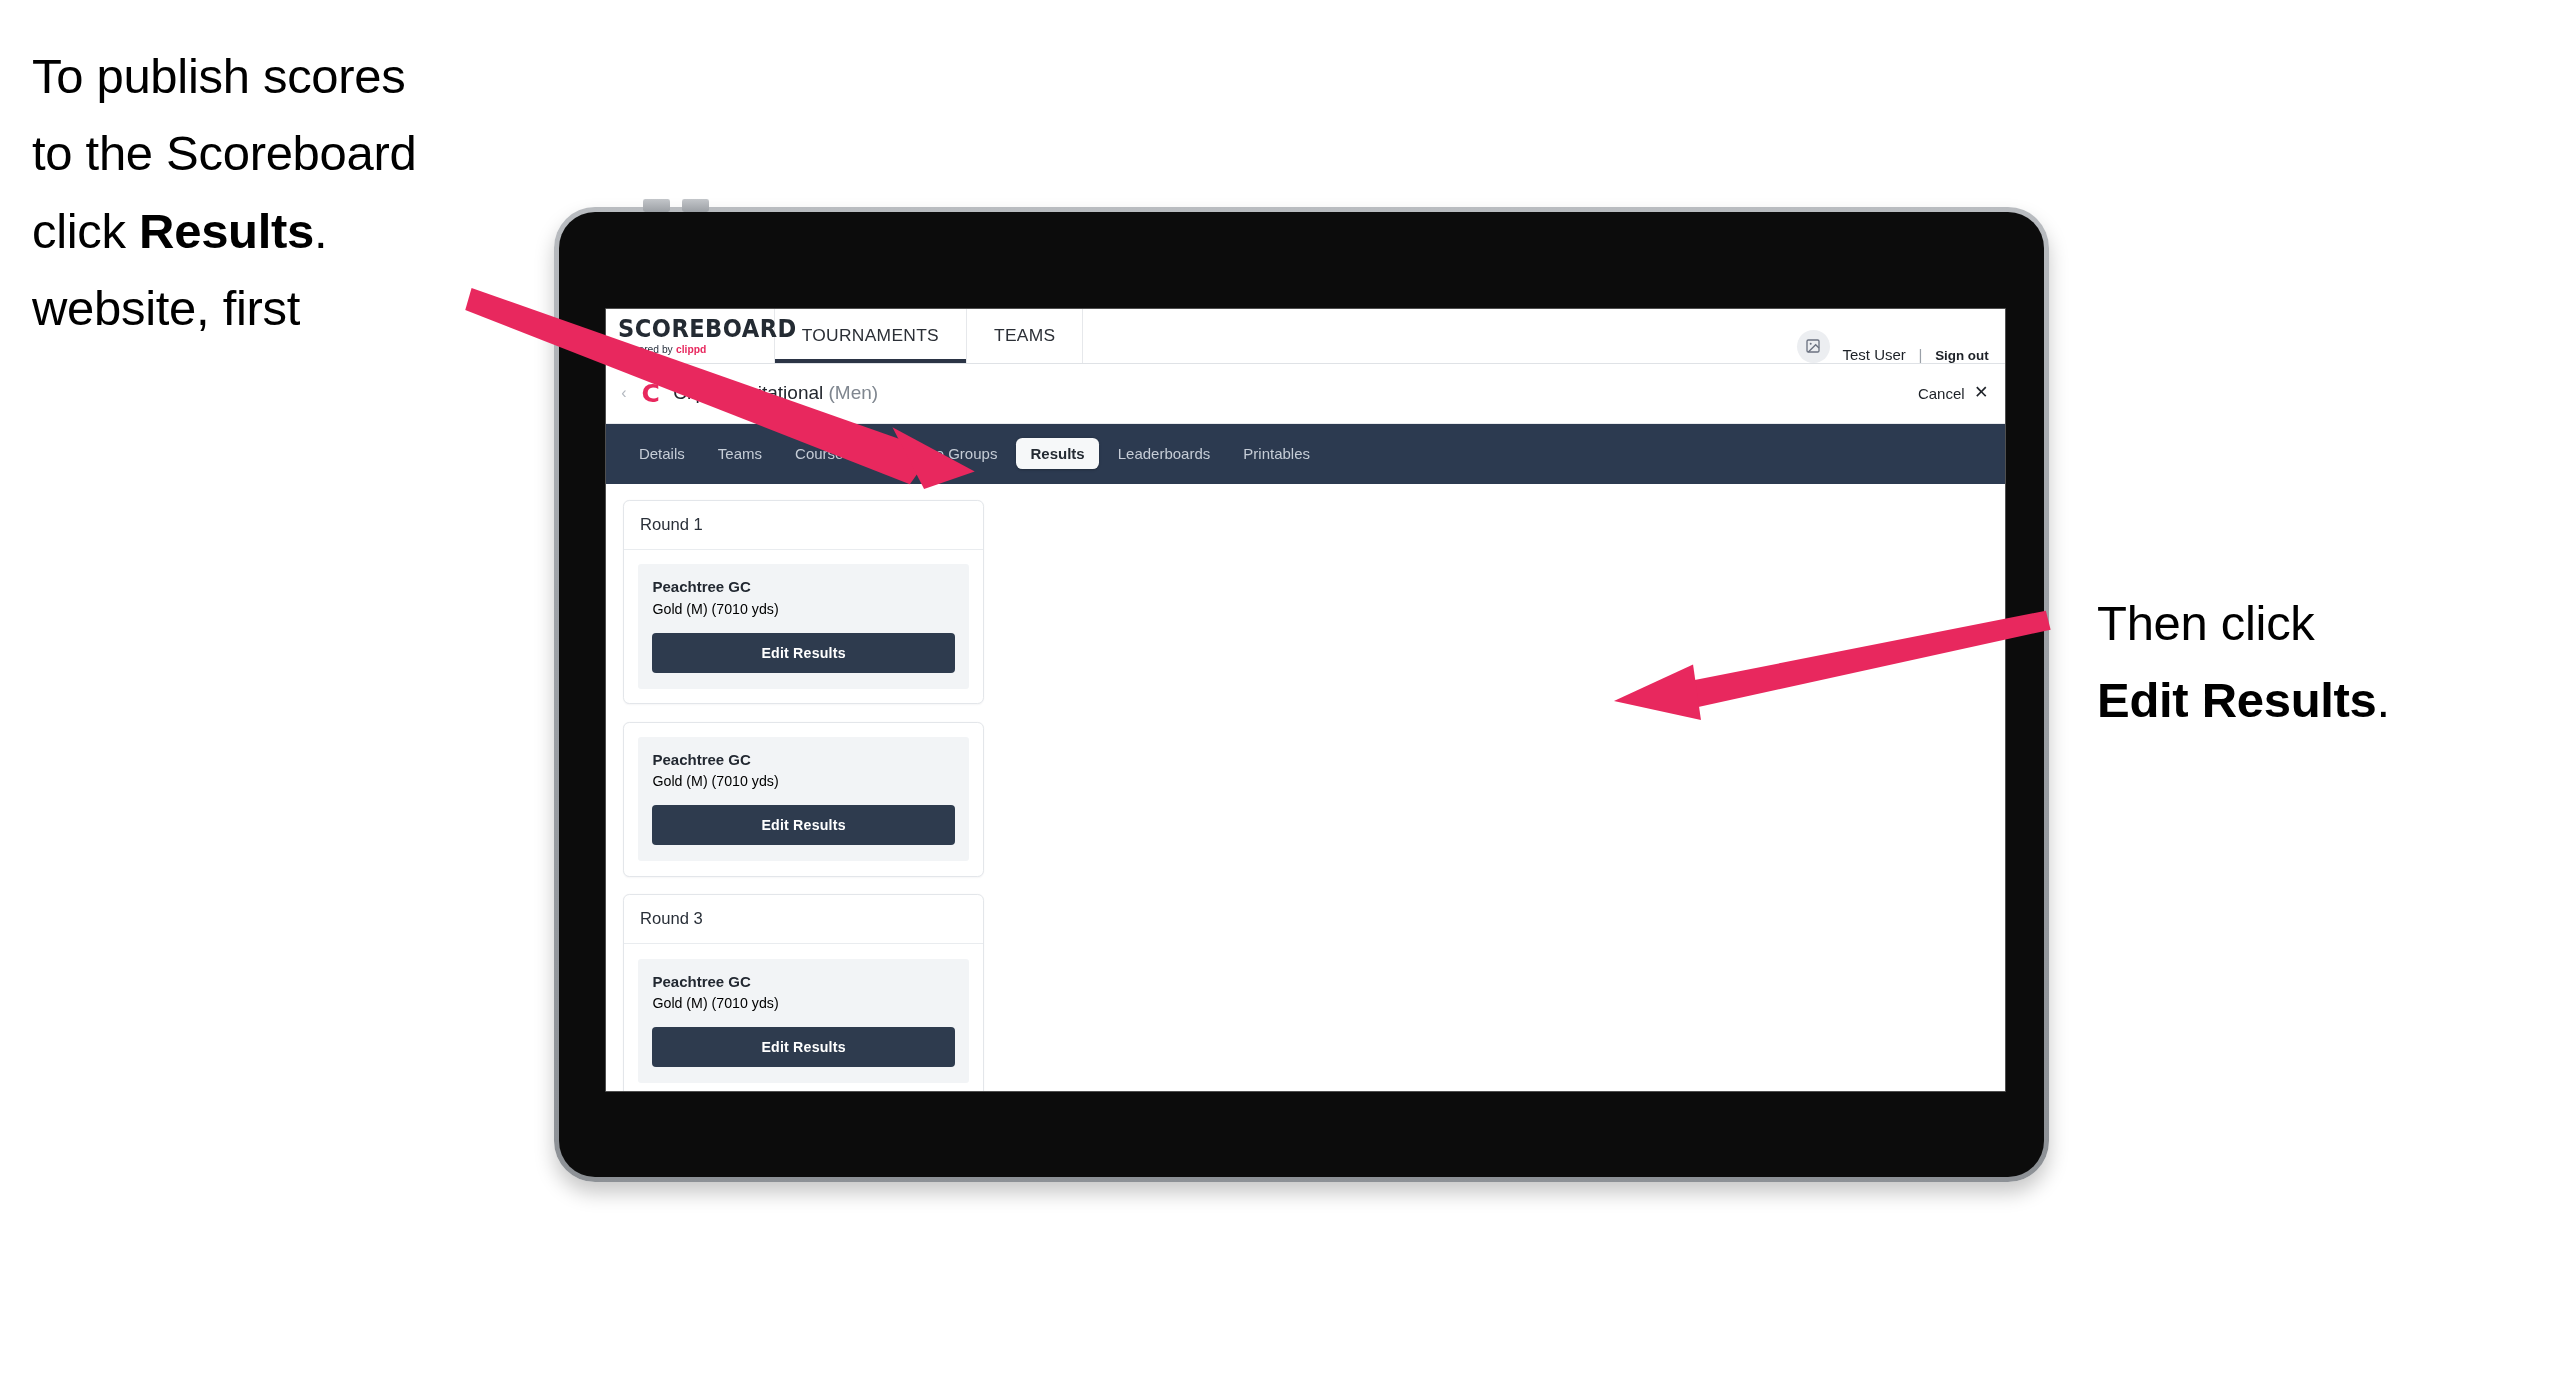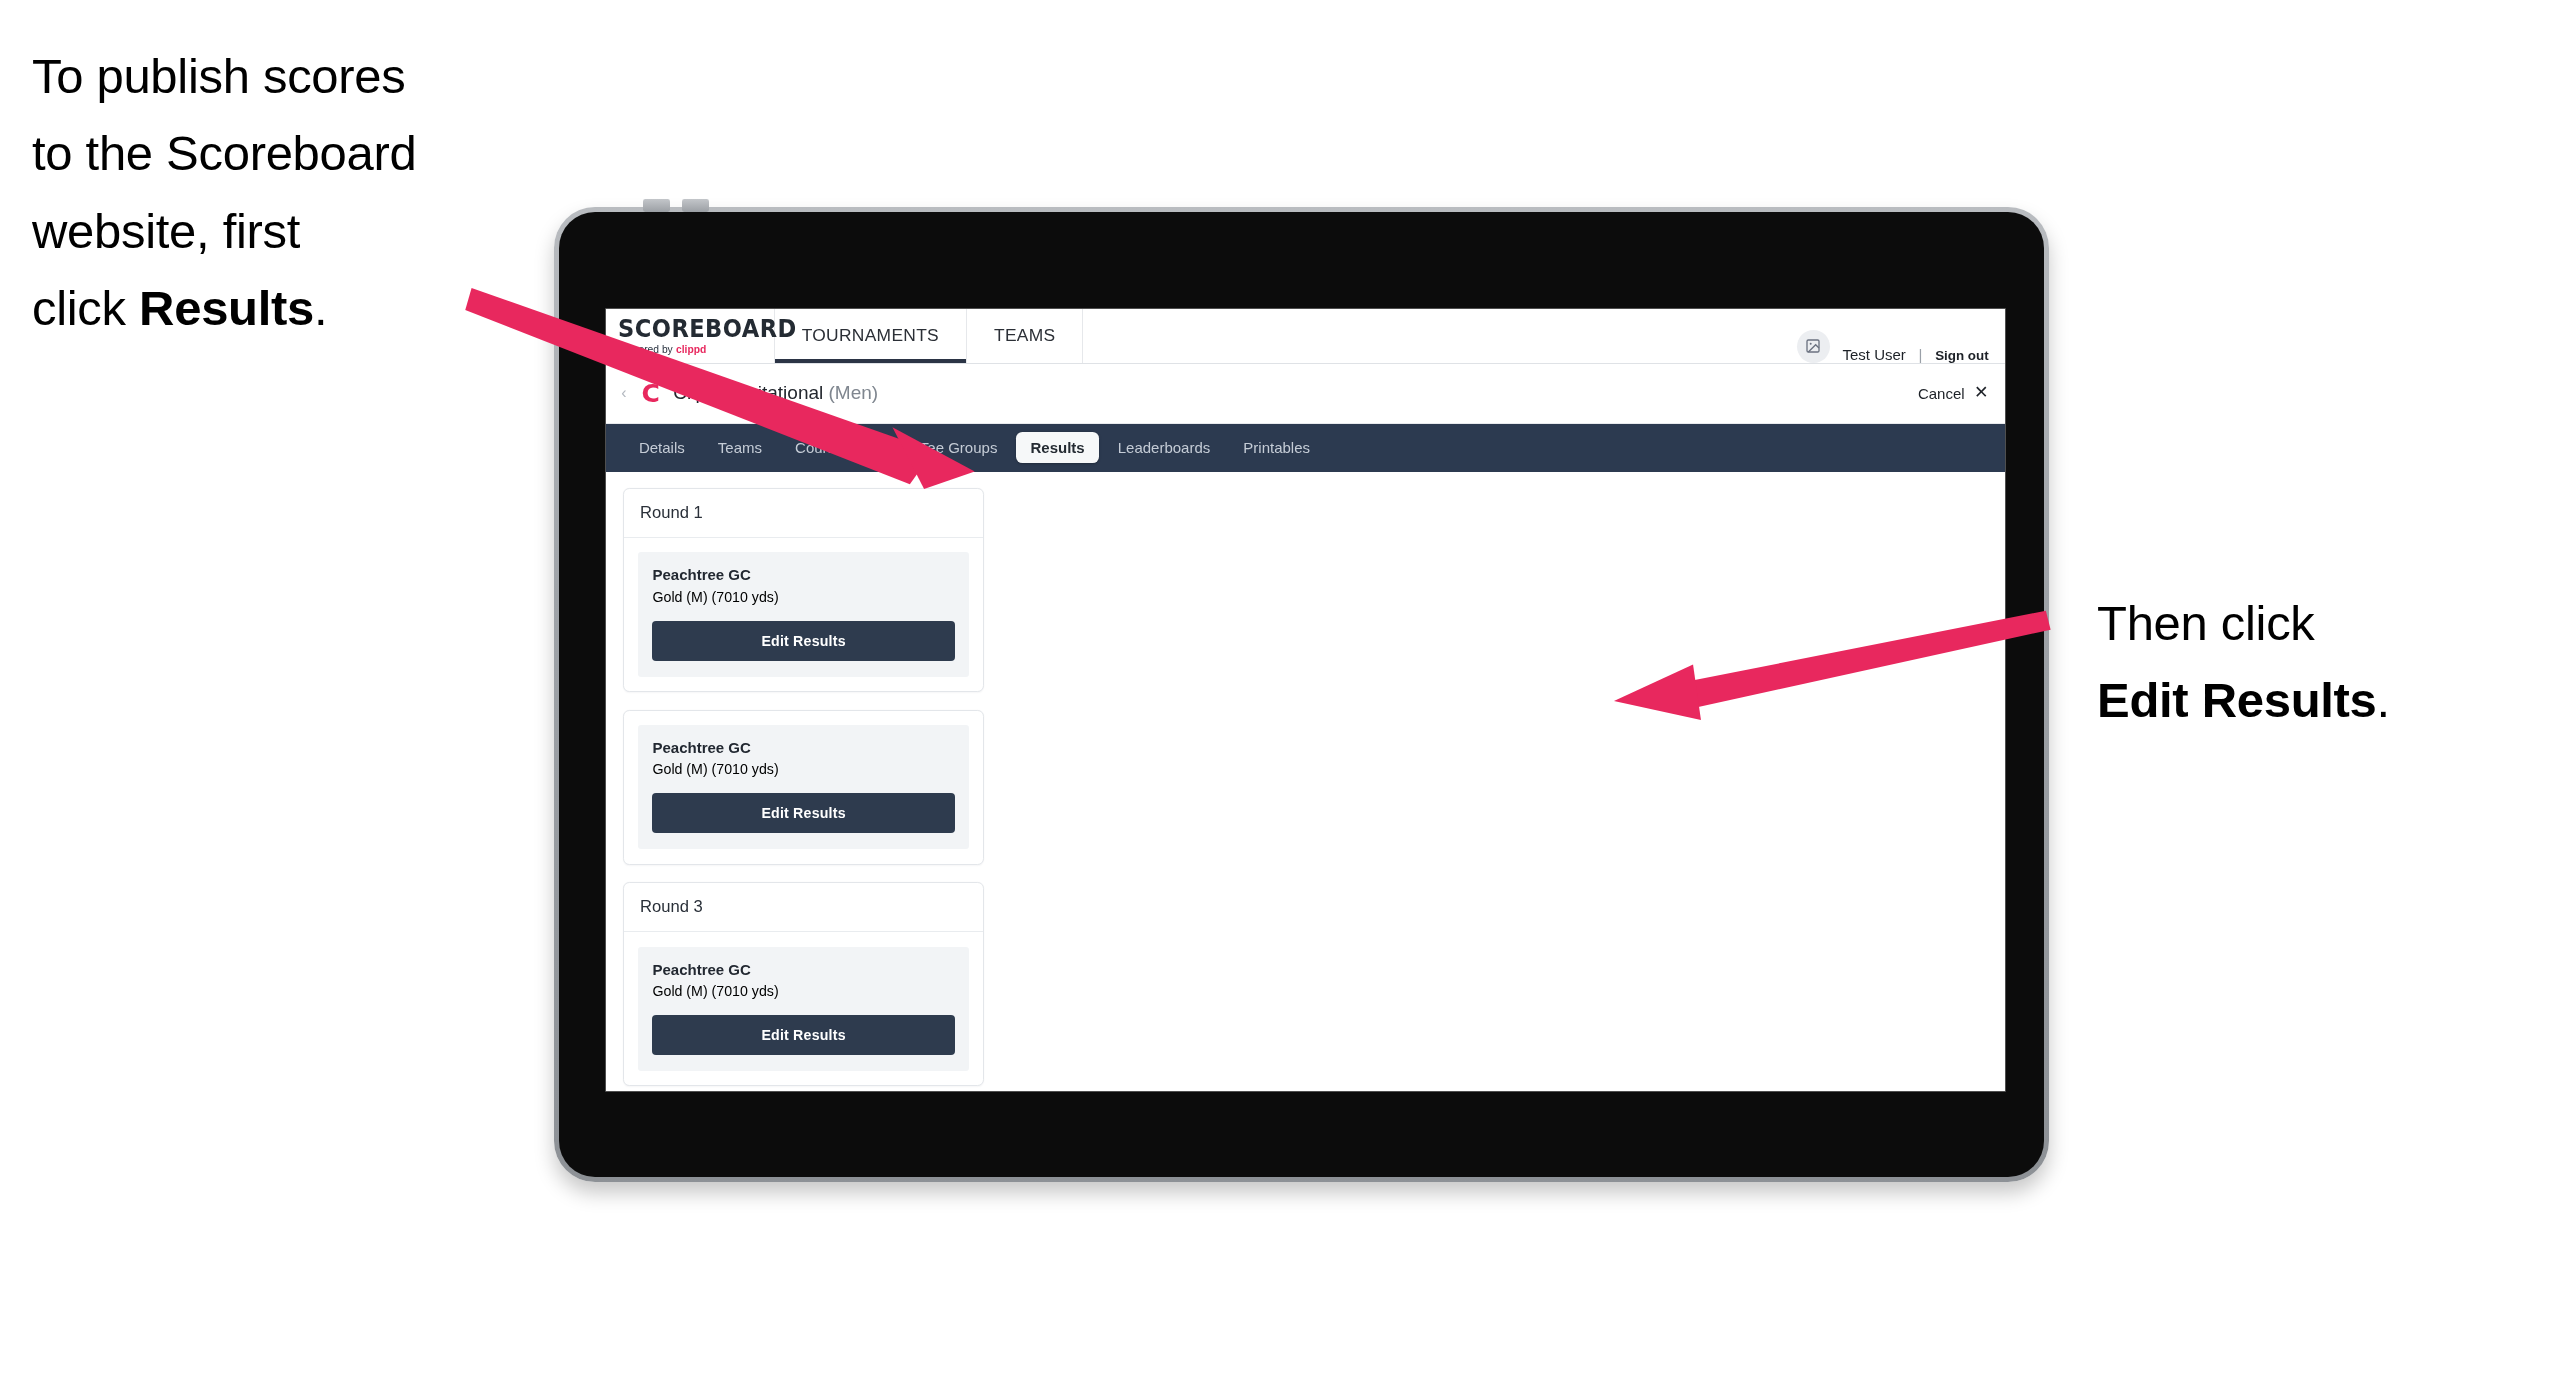--- a/index.html
+++ b/index.html
@@ -127,21 +127,21 @@
     font-family:"DejaVu Sans", sans-serif; line-height:1;
   }
   .tourn-title { font-size:19px; color:#23272e; margin-left:4.7px; }
   .tourn-title .gender { color:#7f868f; }
   .title-spacer { flex:1; }
   .cancel-btn { display:flex; align-items:center; gap:9.5px; font-size:15px; color:#1d2127;text-align:center; }
   .cancel-x { font-size:17.4px; line-height:1; }
 
   
   .subnav {
-    height: 48px; background:#2c3a50; display:flex; align-items:center;
+    height: 60px; background:#2c3a50; display:flex; align-items:center;
     padding-left: 19px; gap: 4.7px;
   }
   .subnav-item {
     font-size: 15px; color:#c5ccd6; padding: 7.1px 14.2px; border-radius:6.3px;
     white-space:nowrap;
   }
   .subnav-item.active {
     background:#f6f8f9; color:#242b33; font-weight:700;
     box-shadow: 0 0.8px 2.4px rgba(0,0,0,0.25);
   }
@@ -175,22 +175,22 @@
   }
 </style>
 </head>
 <body>
 
 <div class="stage">
 
   <div class="anno" id="anno-left">
     <div>To publish scores</div>
     <div>to the Scoreboard</div>
+    <div><span>click </span><b>Results</b><span>.</span></div>
     <div>website, first</div>
-    <div><span>click </span><b>Results</b><span>.</span></div>
   </div>
 
   <div class="anno" id="anno-right">
     <div>Then click</div>
     <div><b>Edit Results</b><span>.</span></div>
   </div>
 
   <div class="tablet">
     <div class="vol-btn vol-1"></div>
     <div class="vol-btn vol-2"></div>

